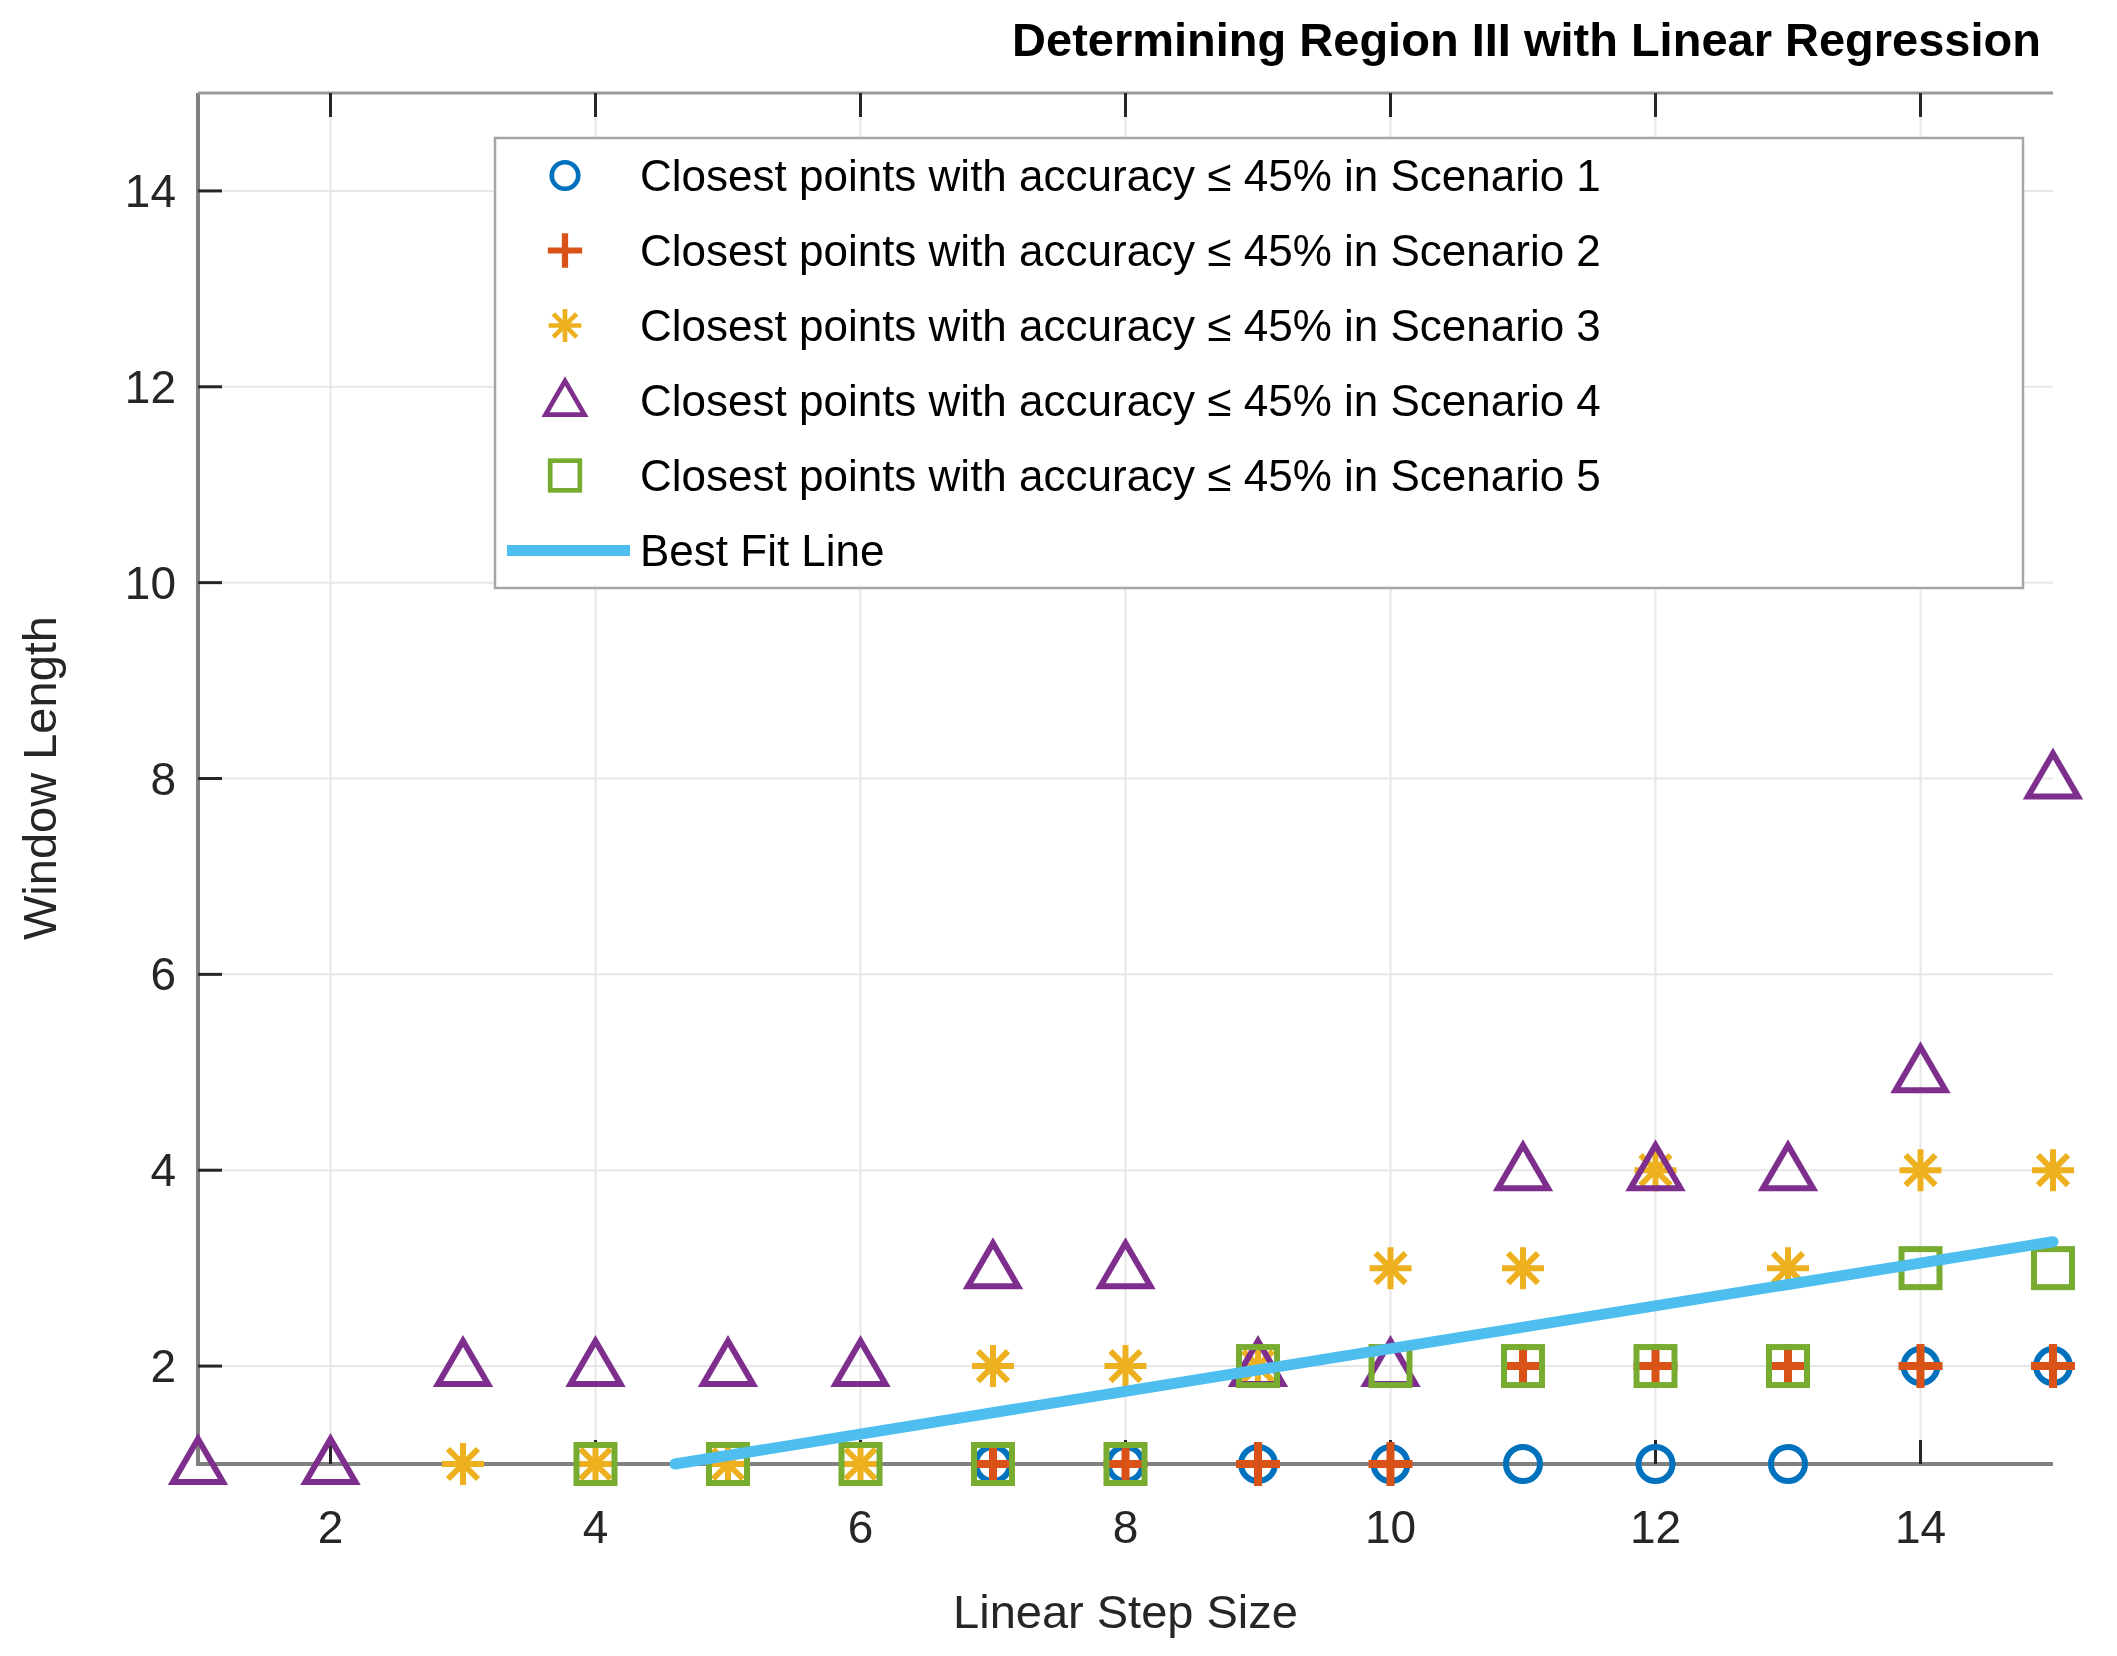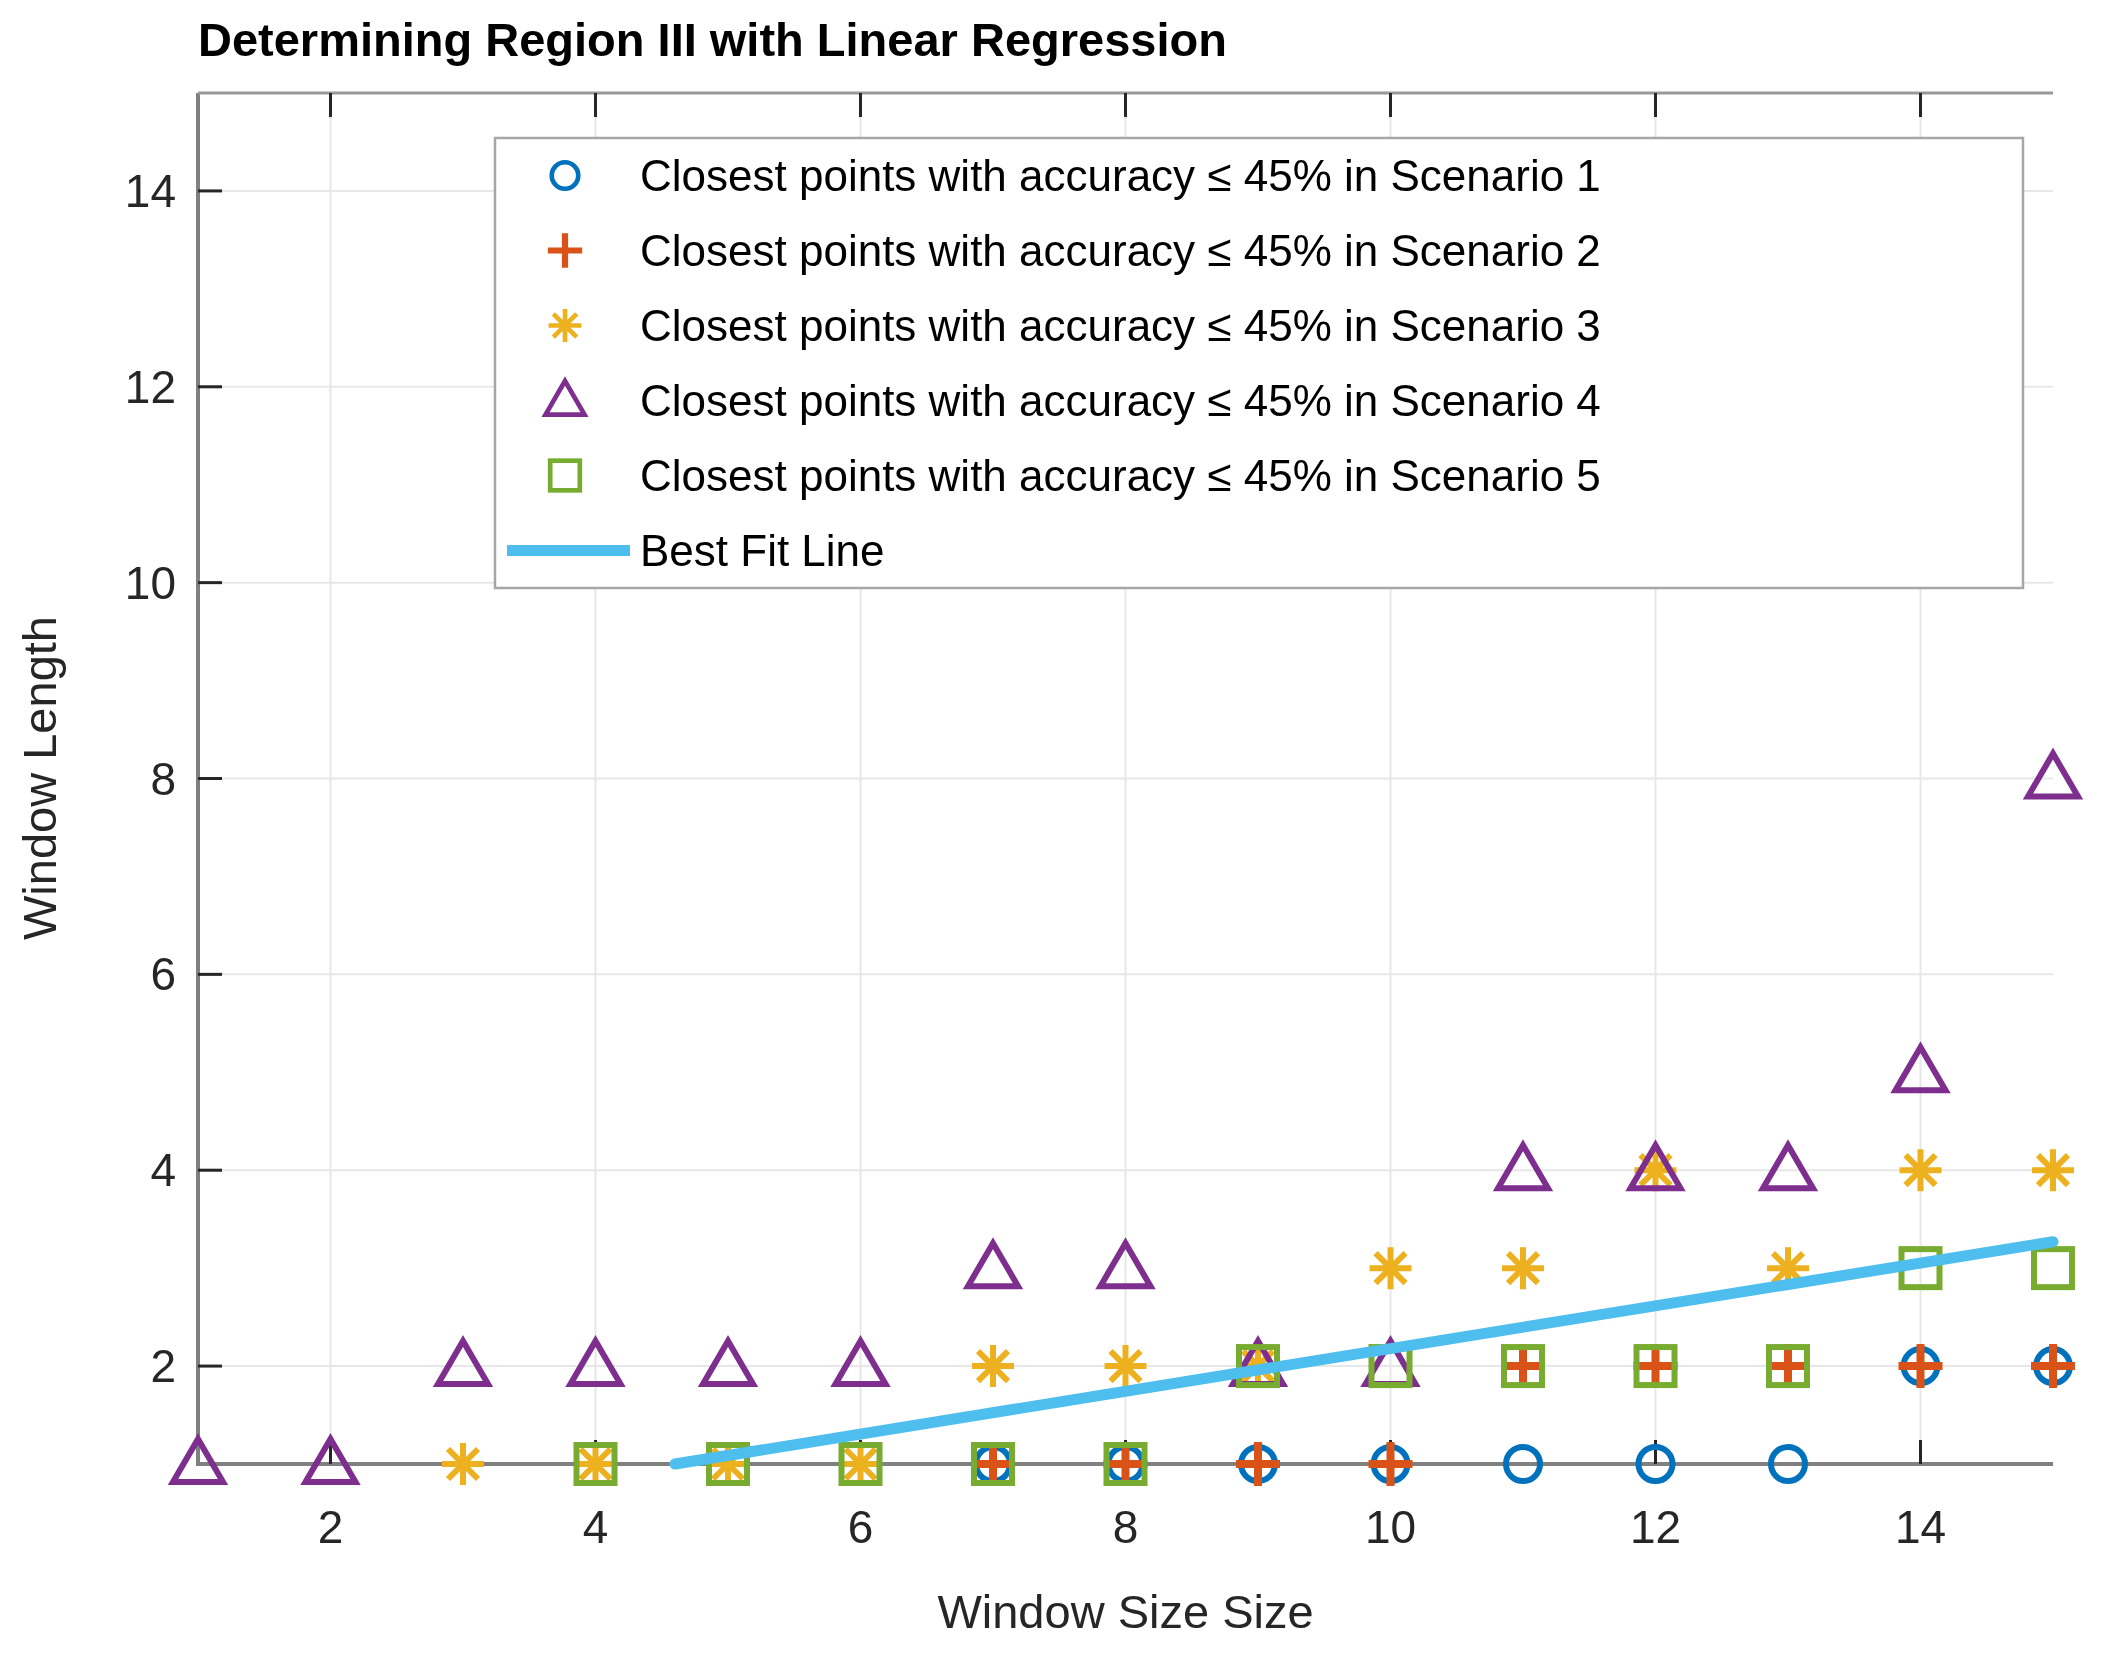--- a/index.html
+++ b/index.html
@@ -1,19 +1,19 @@
 <!DOCTYPE html>
 <html><head>
 <meta charset="utf-8">
 <style>
   html,body{margin:0;padding:0;background:#fff;}
   .figure{position:relative;width:2117px;height:1656px;background:#fff;overflow:hidden;
           font-family:"Liberation Sans",sans-serif;}
   svg{position:absolute;left:0;top:0;}
-  .fig-title{position:absolute;left:198px;top:12px;width:1855px;text-align:left;
+  .fig-title{position:absolute;left:186px;top:12px;width:1855px;text-align:right;
              font-size:47px;font-weight:bold;color:#000;}
   .xlabel{position:absolute;left:198px;top:1584px;width:1855px;text-align:center;
           font-size:47px;color:#262626;}
   .ylabel{position:absolute;left:-262px;top:752px;width:600px;height:52px;text-align:center;
           transform:rotate(-90deg);transform-origin:50% 50%;font-size:47px;color:#262626;}
 </style>
 </head>
 <body>
 
 <div class="figure">
@@ -169,15 +169,15 @@
           <rect x="550.18" y="460.68" width="29.64" height="29.64" stroke="#77AC30" stroke-width="4.68" fill="none"></rect>
           <text x="640" y="490.5" fill="#000000" font-size="44px" font-family="&quot;Liberation Sans&quot;,sans-serif">Closest points with accuracy ≤ 45% in Scenario 5</text>
         </g>
         <g>
           <line x1="507" y1="550.5" x2="630" y2="550.5" stroke="#4DBEEE" stroke-width="11"></line>
           <text x="640" y="565.5" fill="#000000" font-size="44px" font-family="&quot;Liberation Sans&quot;,sans-serif">Best Fit Line</text>
         </g>
       </g>
   </svg>
   <div class="fig-title">Determining Region III with Linear Regression</div>
-  <div class="xlabel">Window Size Size</div>
+  <div class="xlabel">Linear Step Size</div>
   <div class="ylabel">Window Length</div>
 </div>
 
 </body></html>

